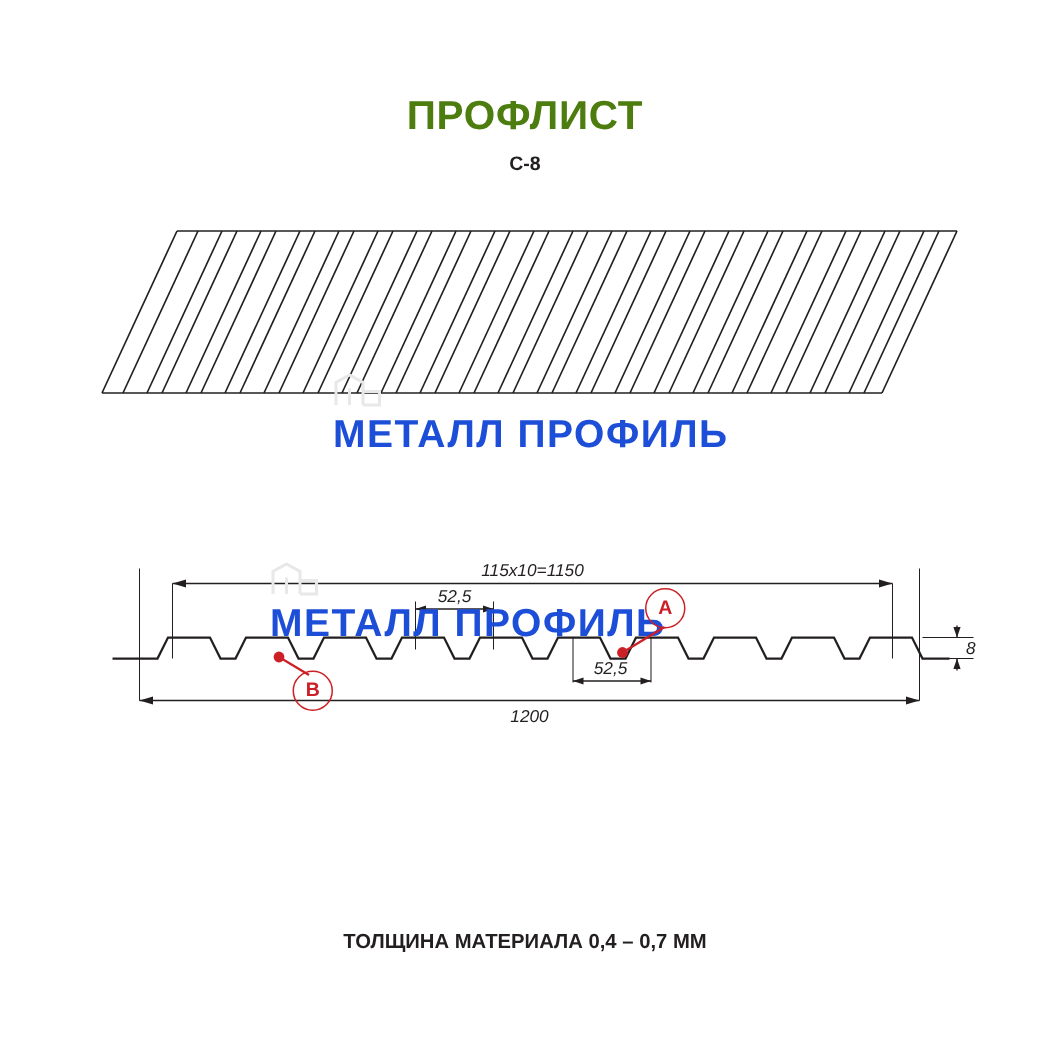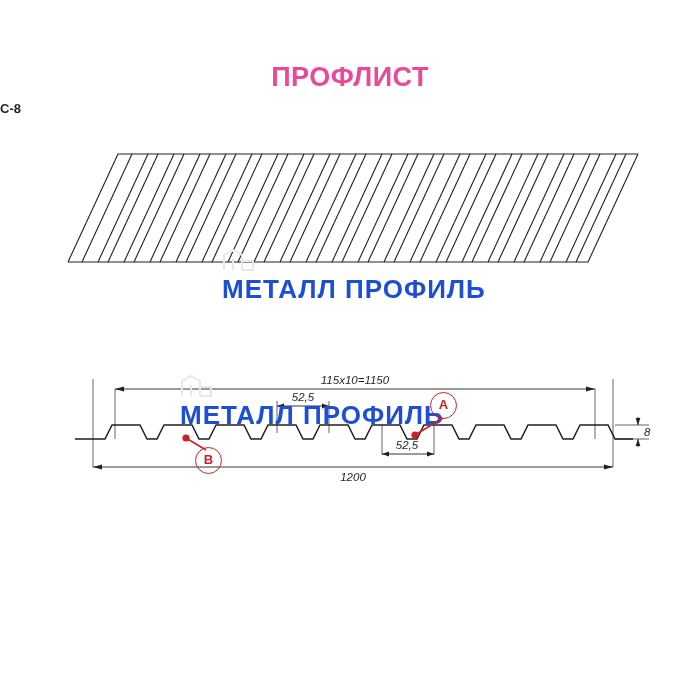--- a/index.html
+++ b/index.html
@@ -19,27 +19,27 @@
   }
   
   .title {
     position: absolute;
     left: 0; right: 0;
     top: 62px;
     text-align: center;
     font-size: 27px;
     font-weight: bold;
     letter-spacing: 0.5px;
-    color: #ec4899;
+    color: #4d7c0f;
   }
   .subtitle {
     position: absolute;
     left: 0; right: 0;
     top: 101px;
-    text-align: left;
+    text-align: center;
     font-size: 13px;
     font-weight: bold;
     color: #231f20;
   }
   .footnote {
     position: absolute;
     left: 0; right: 0;
     top: 620px;
     text-align: center;
     font-size: 13.5px;
@@ -268,14 +268,15 @@
       <circle cx="415" cy="435" r="3.6" fill="#cc2026" stroke="none"></circle>
 
       <path d="M206,450 L186,438"></path>
       <circle cx="186" cy="438" r="3.6" fill="#cc2026" stroke="none"></circle>
     </g>
   </svg>
 
   <div class="callout" style="left:430px; top:392px;">A</div>
   <div class="callout" style="left:195px; top:447px;">B</div>
 
+  <div class="footnote">ТОЛЩИНА МАТЕРИАЛА 0,4 – 0,7 ММ</div>
 
 </div>
 
 </body></html>

